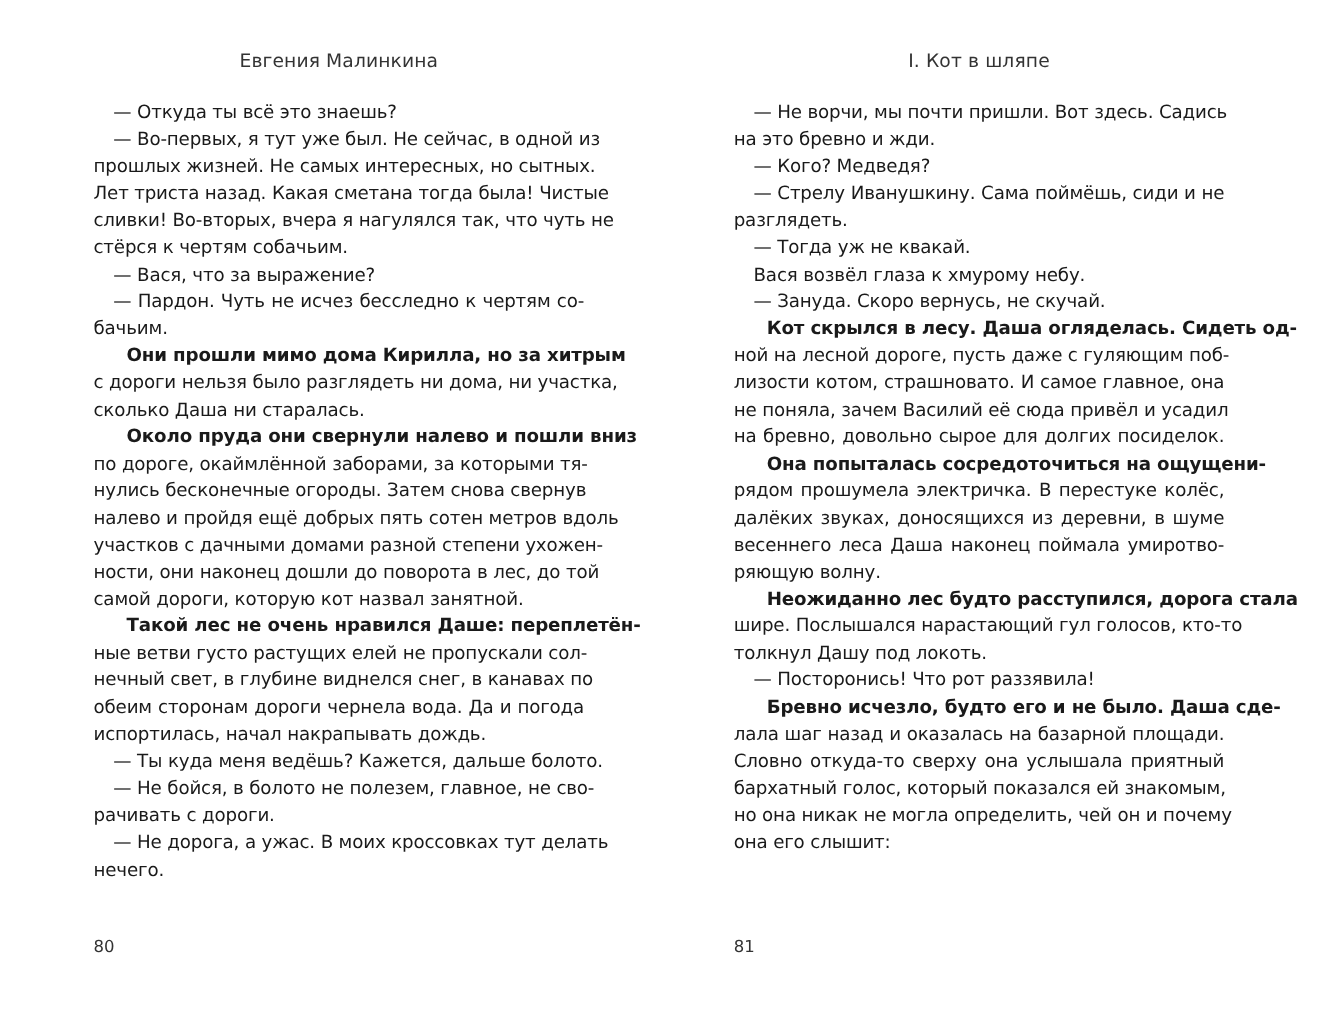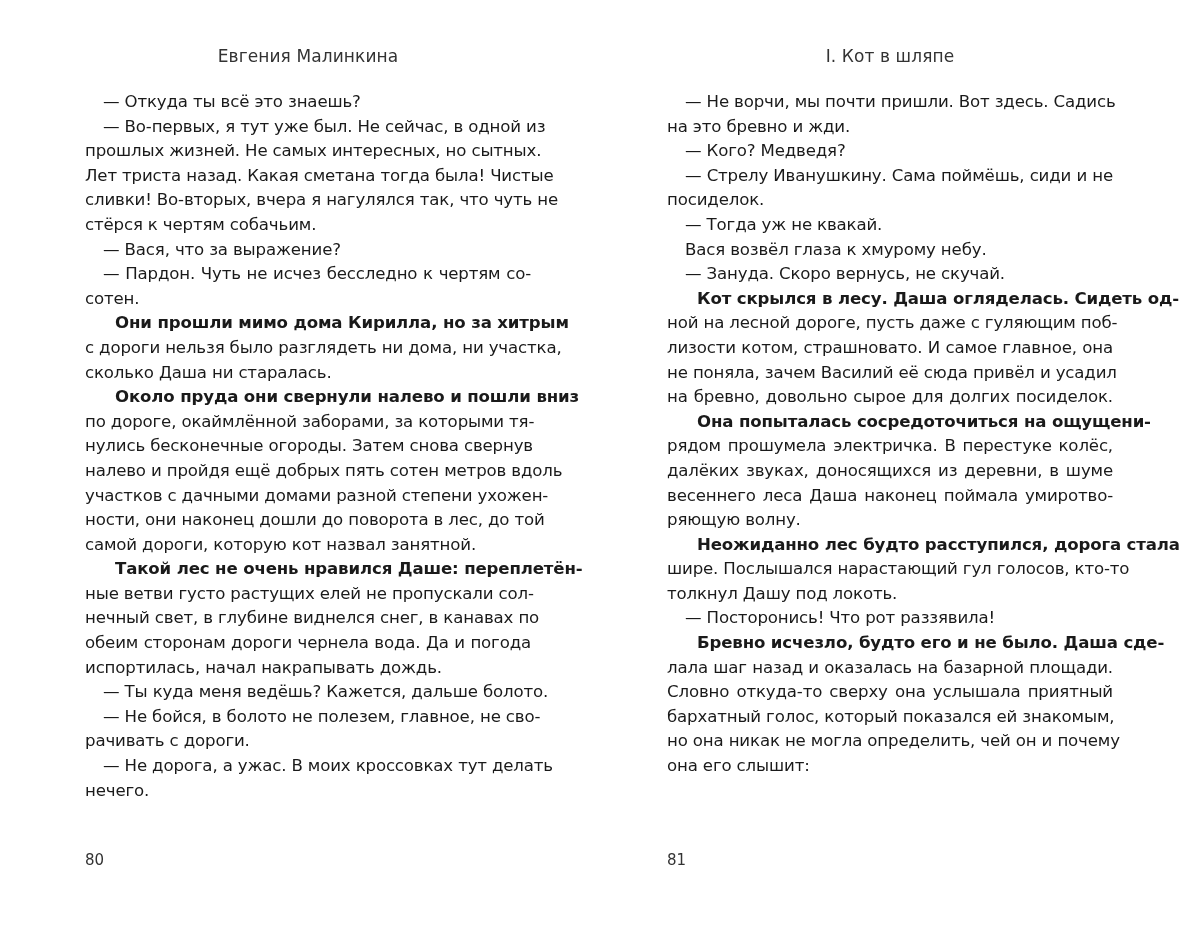--- a/index.html
+++ b/index.html
@@ -26,21 +26,21 @@
   <div class="running-head">Евгения Малинкина</div>
   <div class="body">
       <div class="line ind-s">— Откуда ты всё это знаешь?</div>
       <div class="line j ind-s">— Во-первых, я тут уже был. Не сейчас, в одной из</div>
       <div class="line j">прошлых жизней. Не самых интересных, но сытных.</div>
       <div class="line j">Лет триста назад. Какая сметана тогда была! Чистые</div>
       <div class="line j">сливки! Во-вторых, вчера я нагулялся так, что чуть не</div>
       <div class="line">стёрся к чертям собачьим.</div>
       <div class="line ind-s">— Вася, что за выражение?</div>
       <div class="line j ind-s">— Пардон. Чуть не исчез бесследно к чертям со-</div>
-      <div class="line">сотен.</div>
+      <div class="line">бачьим.</div>
       <div class="line j ind">Они прошли мимо дома Кирилла, но за хитрым</div>
       <div class="line j">с дороги нельзя было разглядеть ни дома, ни участка,</div>
       <div class="line">сколько Даша ни старалась.</div>
       <div class="line j ind">Около пруда они свернули налево и пошли вниз</div>
       <div class="line j">по дороге, окаймлённой заборами, за которыми тя-</div>
       <div class="line j">нулись бесконечные огороды. Затем снова свернув</div>
       <div class="line j">налево и пройдя ещё добрых пять сотен метров вдоль</div>
       <div class="line j">участков с дачными домами разной степени ухожен-</div>
       <div class="line j">ности, они наконец дошли до поворота в лес, до той</div>
       <div class="line">самой дороги, которую кот назвал занятной.</div>
@@ -58,21 +58,21 @@
   <div class="folio">80</div>
 </div>
 
 <div class="page right">
   <div class="running-head">I. Кот в шляпе</div>
   <div class="body">
       <div class="line j ind-s">— Не ворчи, мы почти пришли. Вот здесь. Садись</div>
       <div class="line">на это бревно и жди.</div>
       <div class="line ind-s">— Кого? Медведя?</div>
       <div class="line j ind-s">— Стрелу Иванушкину. Сама поймёшь, сиди и не</div>
-      <div class="line">посиделок.</div>
+      <div class="line">разглядеть.</div>
       <div class="line ind-s">— Тогда уж не квакай.</div>
       <div class="line ind-s">Вася возвёл глаза к хмурому небу.</div>
       <div class="line ind-s">— Зануда. Скоро вернусь, не скучай.</div>
       <div class="line j ind">Кот скрылся в лесу. Даша огляделась. Сидеть од-</div>
       <div class="line j">ной на лесной дороге, пусть даже с гуляющим поб-</div>
       <div class="line j">лизости котом, страшновато. И самое главное, она</div>
       <div class="line j">не поняла, зачем Василий её сюда привёл и усадил</div>
       <div class="line j">на бревно, довольно сырое для долгих посиделок.</div>
       <div class="line j ind">Она попыталась сосредоточиться на ощущени-</div>
       <div class="line j">рядом прошумела электричка. В перестуке колёс,</div>

